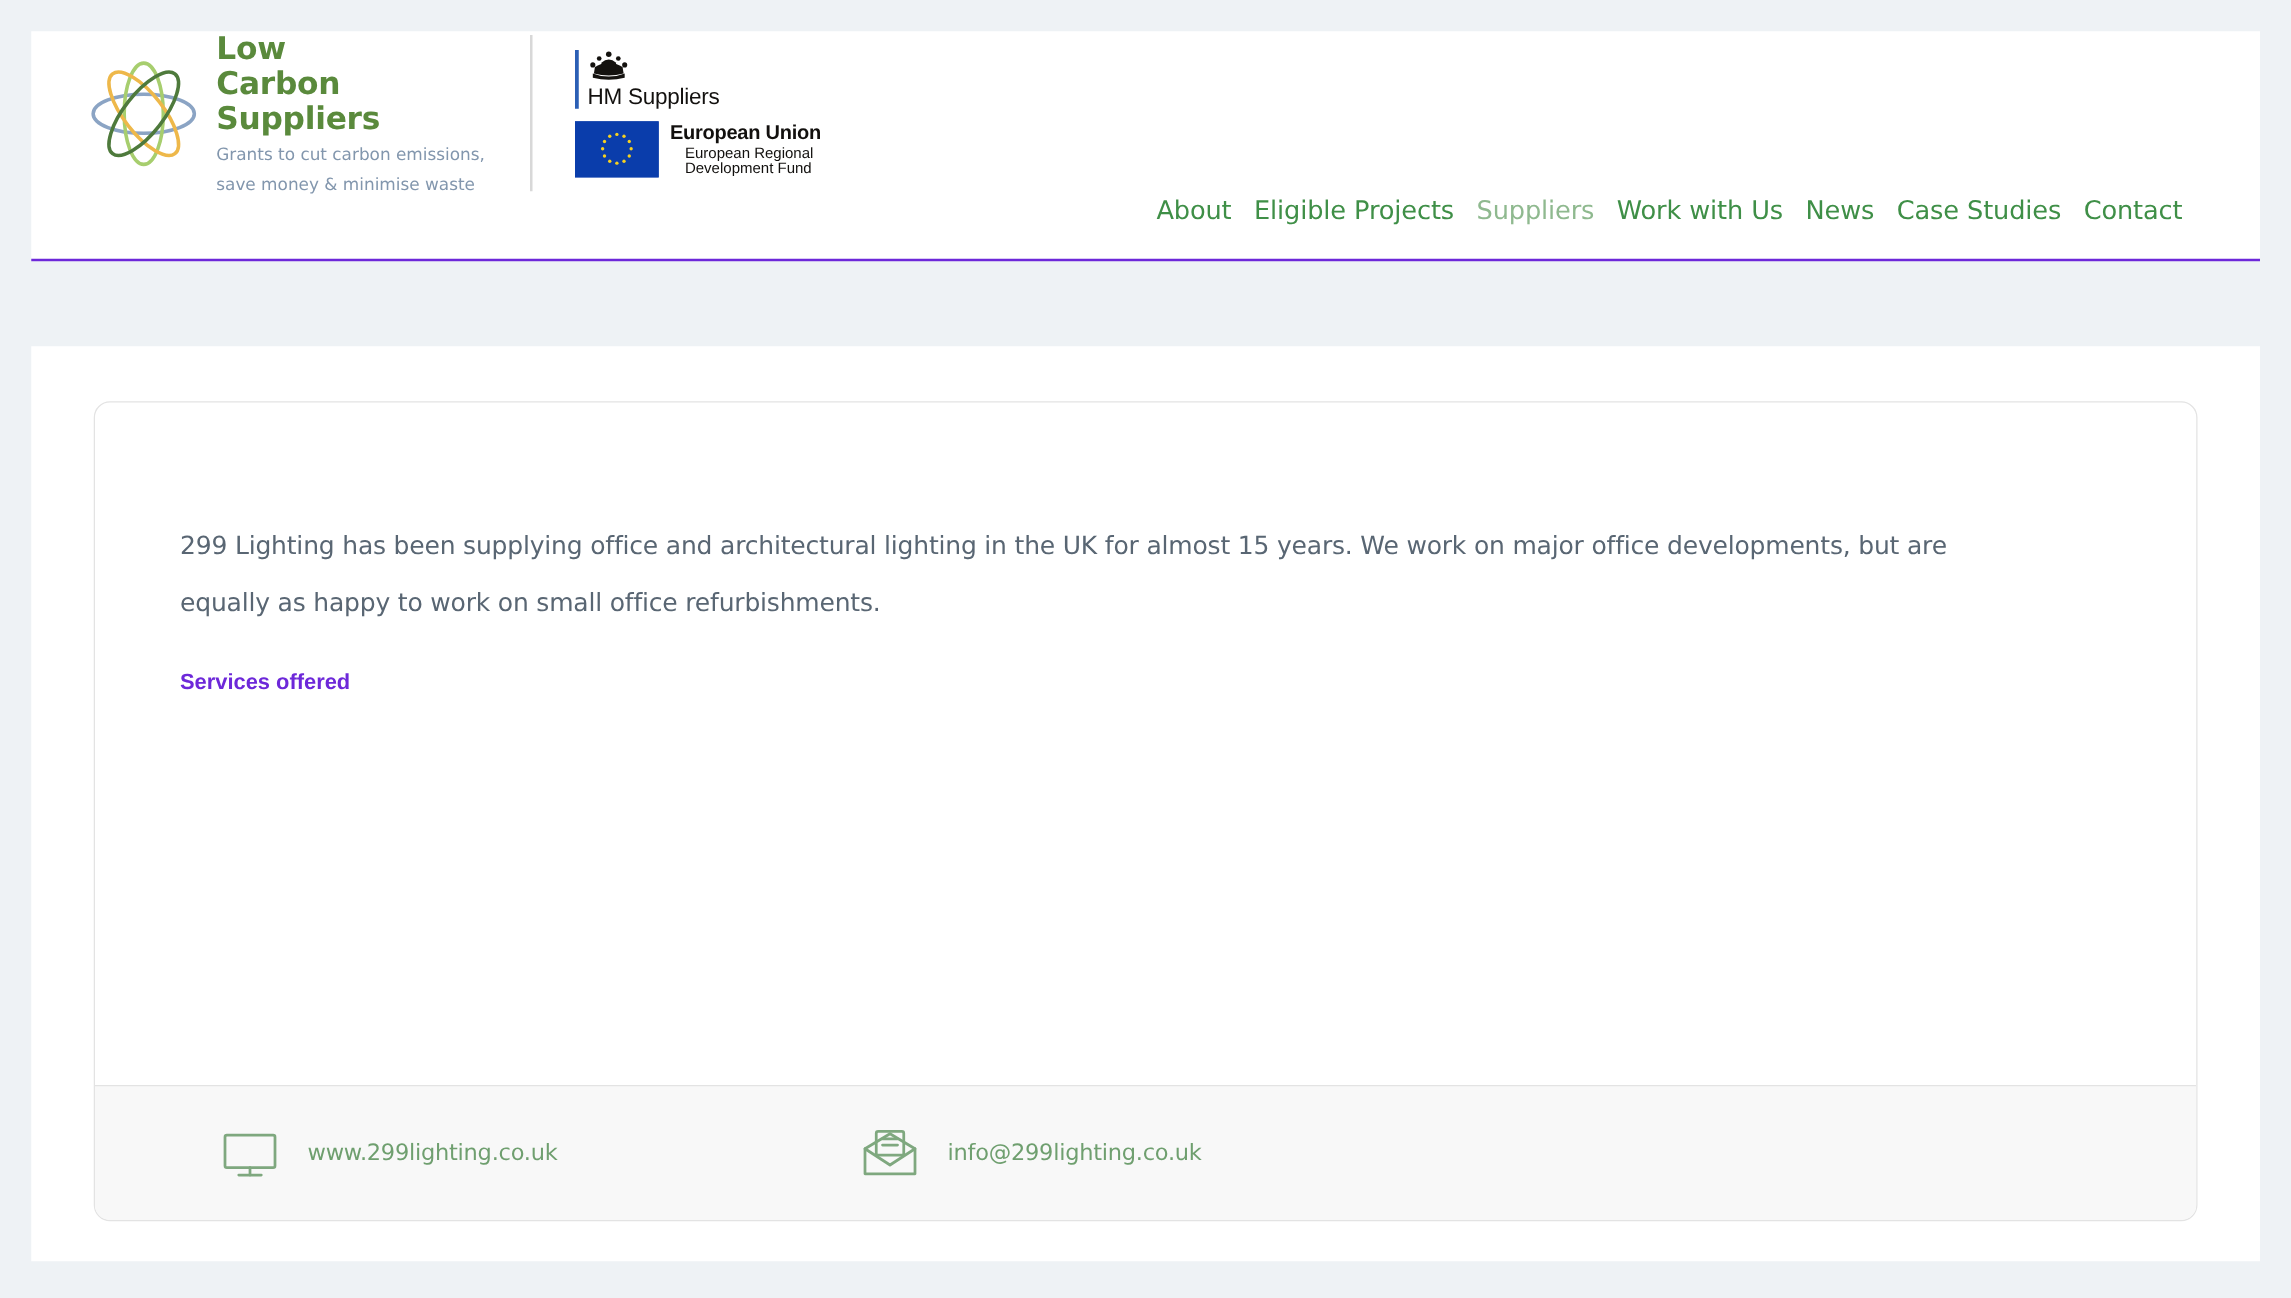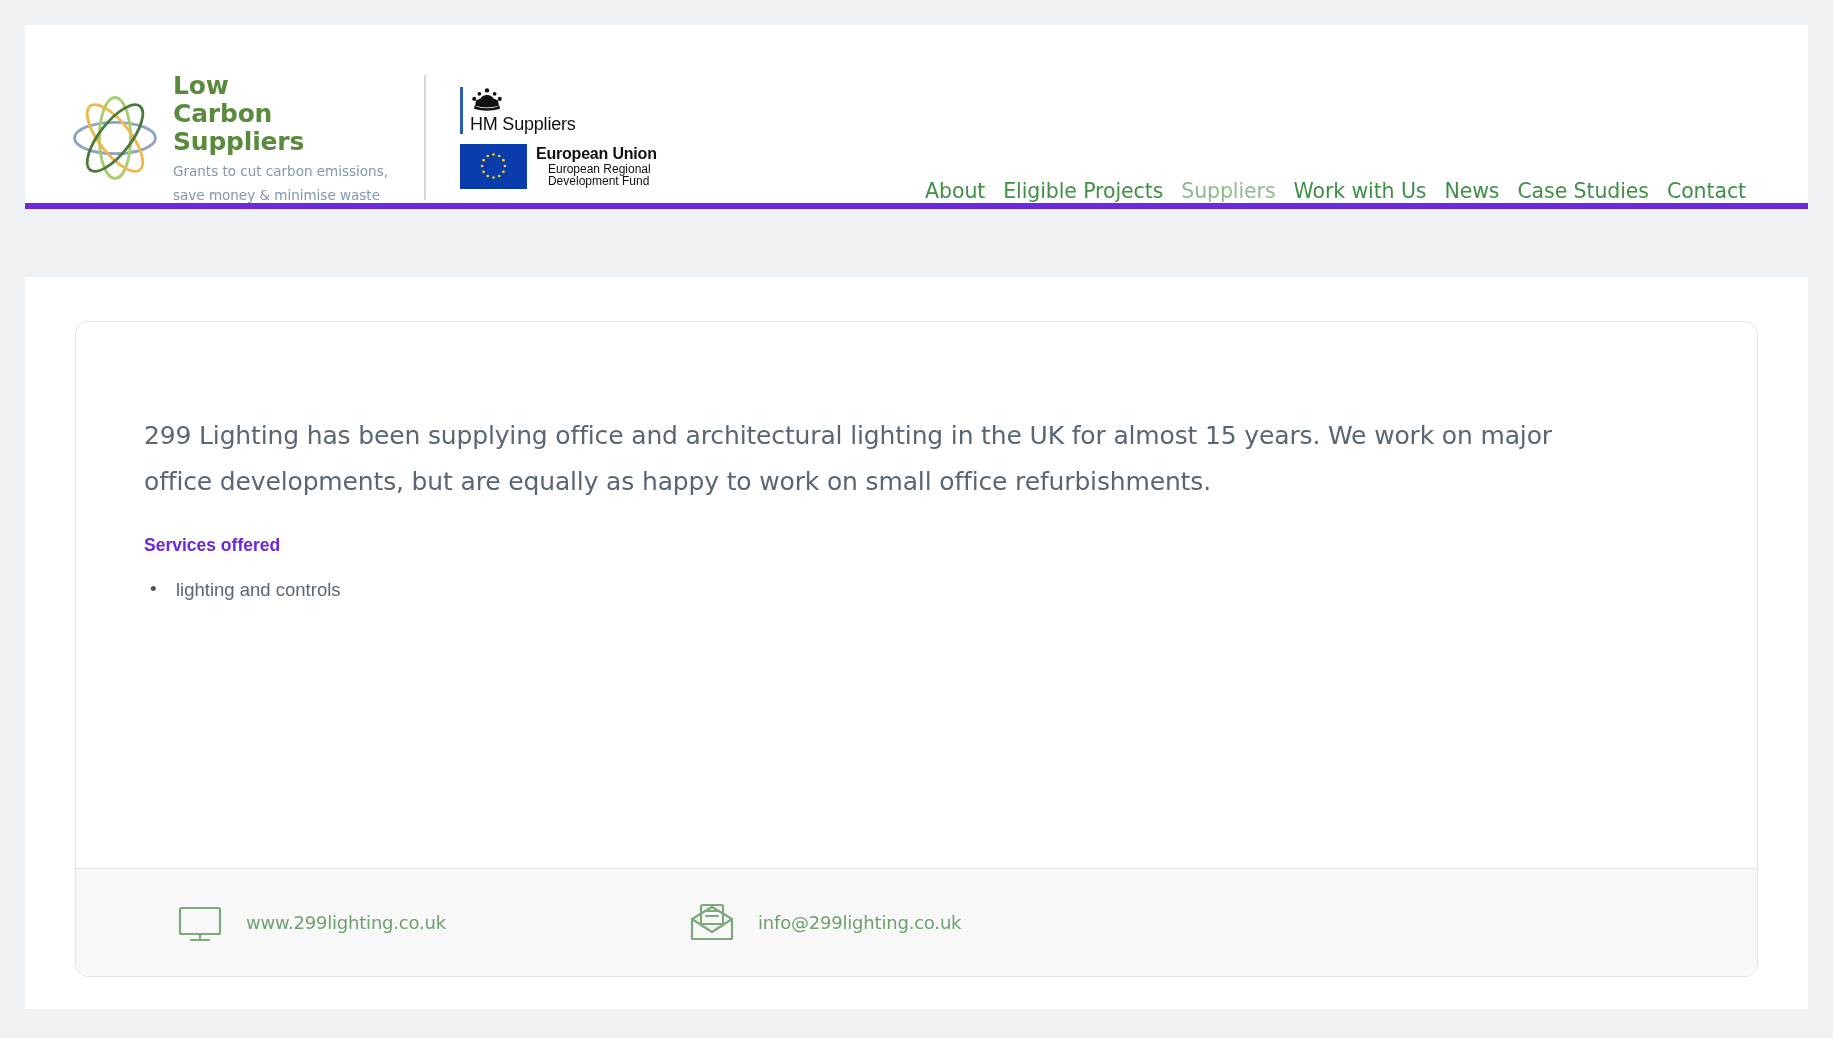--- a/index.html
+++ b/index.html
@@ -20,23 +20,24 @@
   }
 
   
   .site-header {
     position: absolute;
     left: 25px;
     top: 25px;
     width: 1783px;
     height: 184px;
     background: #ffffff;
-    border-bottom: 6px solid #6d28d9;
-    display: flex;
-    align-items: flex-end;
+    border-bottom: 2px solid #6d28d9;
+    display: flex;
+    align-items: flex-start;
+    flex-direction: column;
   }
 
   .brand-zone {
     display: flex;
     align-items: center;
     padding-left: 44px;
     flex: 0 0 auto;
   }
 
   .lcw-logo {
@@ -192,21 +193,21 @@
   }
   .supplier-title .addr {
     font-size: 25px;
     letter-spacing: -0.2px;
   }
 
   .supplier-desc {
     margin-top: 35px;
     max-width: 1440px;
     font-family: "DejaVu Sans", sans-serif;
-    font-size: 25px;
+    font-size: 20px;
     line-height: 46px;
     color: #596673;
     letter-spacing: -0.15px;
   }
 
   .services-heading {
     margin-top: 29px;
     font-family: Liberation Sans, sans-serif;
     font-weight: 700;
     font-size: 17.5px;
@@ -371,23 +372,20 @@
 
     <article class="supplier-card">
 
       <div class="card-body">
 
 
         <p class="supplier-desc">299 Lighting has been supplying office and architectural lighting in the UK for almost 15 years. We work on major office developments, but are equally as happy to work on small office refurbishments.</p>
 
         <h2 class="services-heading">Services offered</h2>
 
-        <ul class="services-list">
-          <li>lighting and controls</li>
-        </ul>
 
       </div>
 
       <div class="card-footer">
 
         <a class="contact-item web">
           <span class="contact-icon">
             <svg viewBox="0 0 48 48" fill="none" stroke="currentColor" stroke-width="2.2" stroke-linecap="round" stroke-linejoin="round" xmlns="http://www.w3.org/2000/svg">
               <rect x="4" y="9" width="40" height="26" rx="1.5"></rect>
               <line x1="24" y1="35" x2="24" y2="41"></line>

